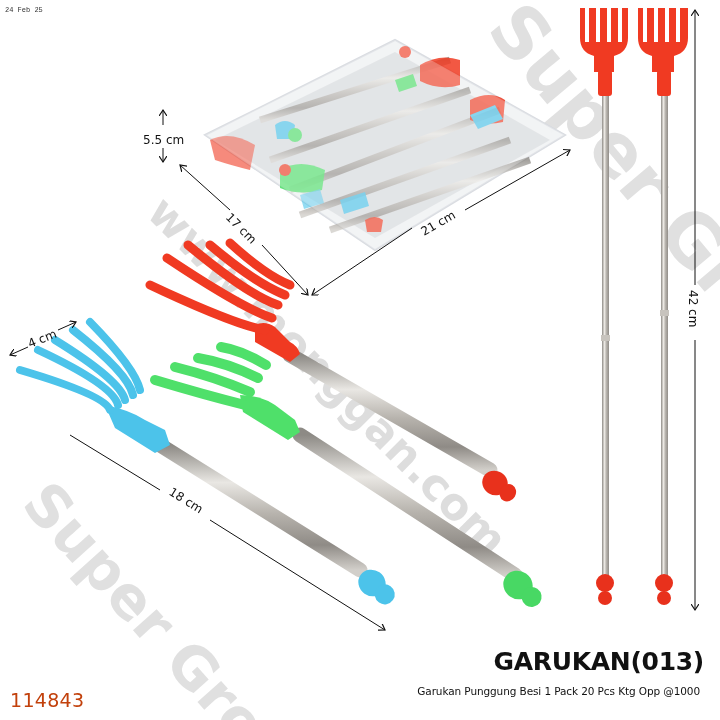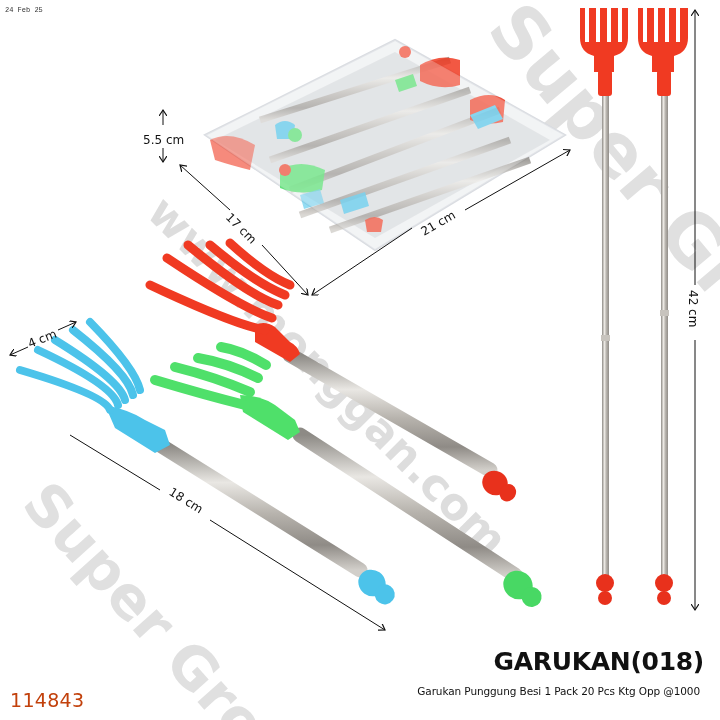--- a/index.html
+++ b/index.html
@@ -182,16 +182,16 @@
     </g>
 
     <g>
       <line x1="695" y1="285" x2="695" y2="10" stroke="#111" stroke-width="1" marker-end="url(#arrow)"></line>
       <line x1="695" y1="340" x2="695" y2="610" stroke="#111" stroke-width="1" marker-end="url(#arrow)"></line>
       <text class="dim-label" transform="translate(689,290) rotate(90)">42 cm</text>
     </g>
   </svg>
 
   <div class="date-stamp">24 Feb 25</div>
-  <div class="product-title">GARUKAN(018)</div>
+  <div class="product-title">GARUKAN(013)</div>
   <div class="product-desc">Garukan Punggung Besi 1 Pack 20 Pcs Ktg Opp @1000</div>
   <div class="product-id">114843</div>
 </div>
 
 </body></html>

